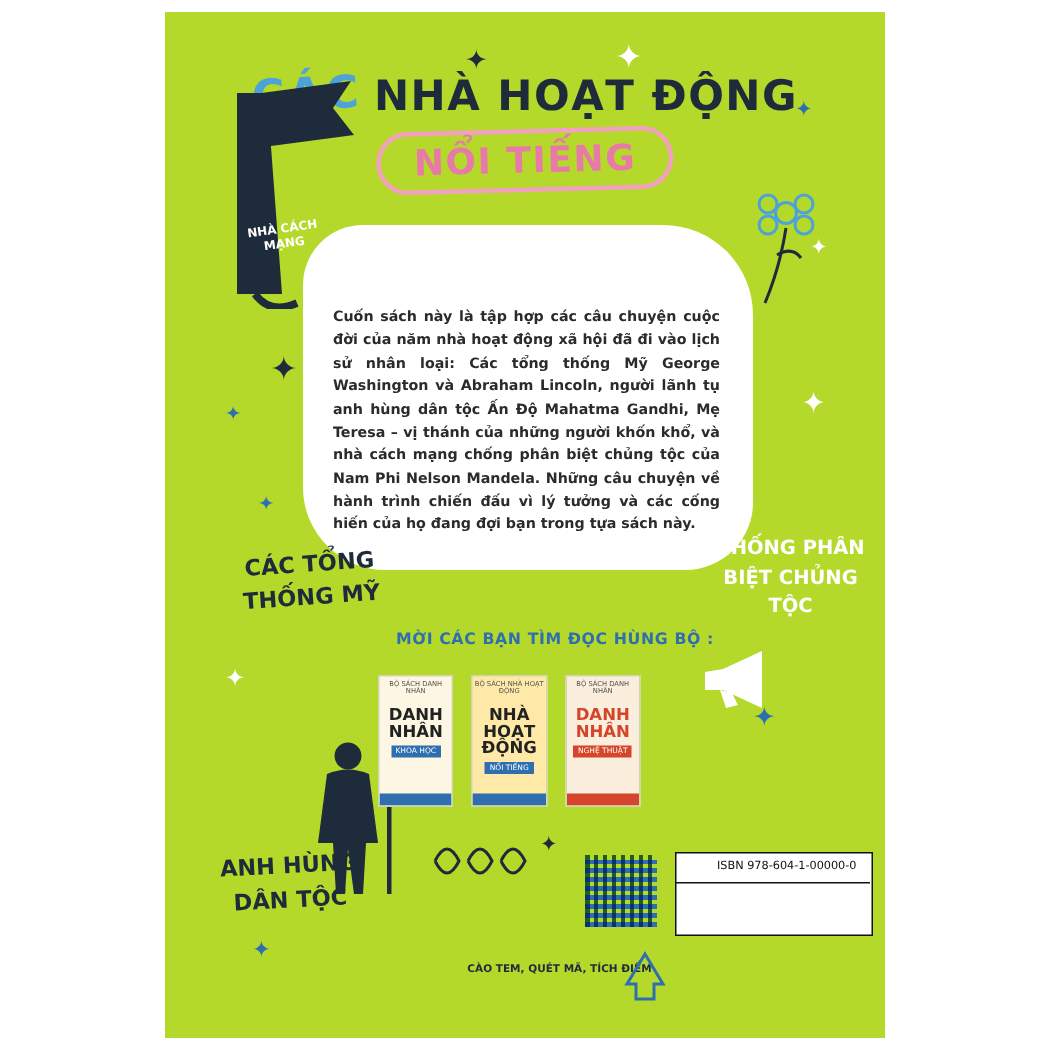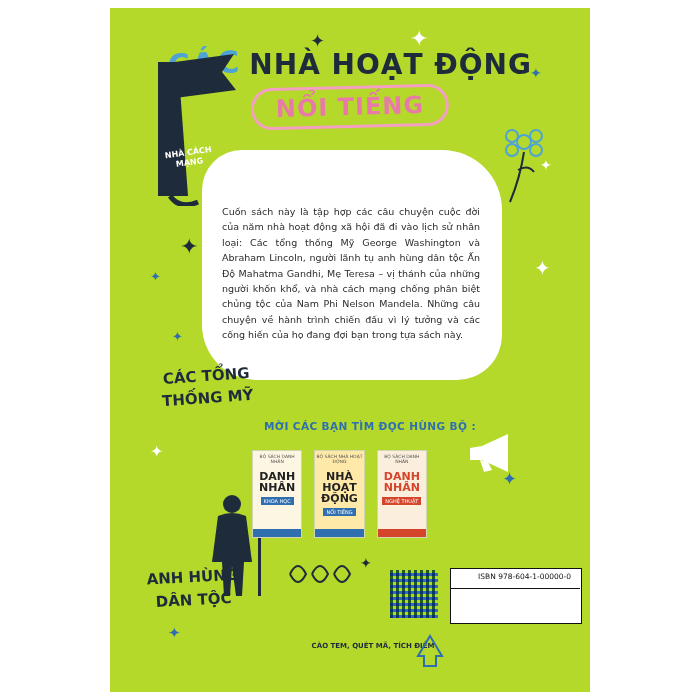--- a/index.html
+++ b/index.html
@@ -55,20 +55,21 @@
   
   .cloud{
     position:absolute;left:92px;top:142px;width:300px;height:230px;
     background:#ffffff;
     border-radius:40px 60px 45px 55px;
   }
   .cloud-text{
     position:absolute;left:112px;top:196px;width:258px;
     font-size:9.5px;line-height:1.62;color:#2b2b2b;
     text-align:justify;
+    font-weight:bold;
   }
   
   .label-left{
     position:absolute;left:42px;top:358px;width:110px;
     text-align:center;color:#1d2b3a;font-size:15px;font-weight:bold;
     line-height:1.45;transform:rotate(-4deg);
   }
   .label-right{
     position:absolute;left:362px;top:348px;width:110px;
     text-align:center;color:#ffffff;font-size:13px;font-weight:bold;
@@ -169,20 +170,21 @@
     <circle cx="18" cy="24" r="6" fill="none" stroke="#4ea3d6" stroke-width="2"></circle>
     <circle cx="42" cy="24" r="6" fill="none" stroke="#4ea3d6" stroke-width="2"></circle>
     <path d="M30 26 q-4 26 -14 50" stroke="#1d2b3a" stroke-width="2" fill="none"></path>
     <path d="M24 44 q10 -6 16 2" stroke="#1d2b3a" stroke-width="2" fill="none"></path>
   </svg>
 
   <div class="cloud"></div>
   <div class="cloud-text">Cuốn sách này là tập hợp các câu chuyện cuộc đời của năm nhà hoạt động xã hội đã đi vào lịch sử nhân loại: Các tổng thống Mỹ George Washington và Abraham Lincoln, người lãnh tụ anh hùng dân tộc Ấn Độ Mahatma Gandhi, Mẹ Teresa – vị thánh của những người khốn khổ, và nhà cách mạng chống phân biệt chủng tộc của Nam Phi Nelson Mandela. Những câu chuyện về hành trình chiến đấu vì lý tưởng và các cống hiến của họ đang đợi bạn trong tựa sách này.</div>
 
   <div class="label-left">CÁC TỔNG THỐNG MỸ</div>
+  <div class="label-right">CHỐNG PHÂN BIỆT CHỦNG TỘC</div>
 
   <svg style="position:absolute;left:356px;top:420px;width:56px;height:46px;" viewBox="0 0 56 46">
     <path d="M4 20 L4 32 L16 32 L42 44 L42 6 L16 18 Z" fill="#ffffff"></path>
     <path d="M14 32 L18 44 L26 42 L22 34 Z" fill="#ffffff"></path>
   </svg>
 
   <svg class="hero-fig" viewBox="0 0 90 110">
     <circle cx="40" cy="14" r="9" fill="#1d2b3a"></circle>
     <path d="M26 26 q14 -6 28 0 l6 46 -40 0 Z" fill="#1d2b3a"></path>
     <path d="M30 72 l2 34 6 0 2 -30 4 30 6 0 2 -34 Z" fill="#1d2b3a"></path>

